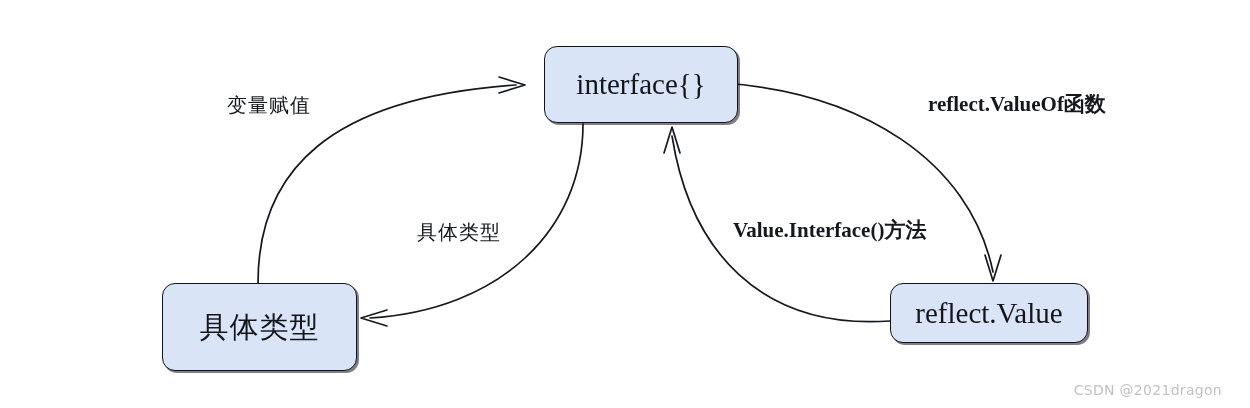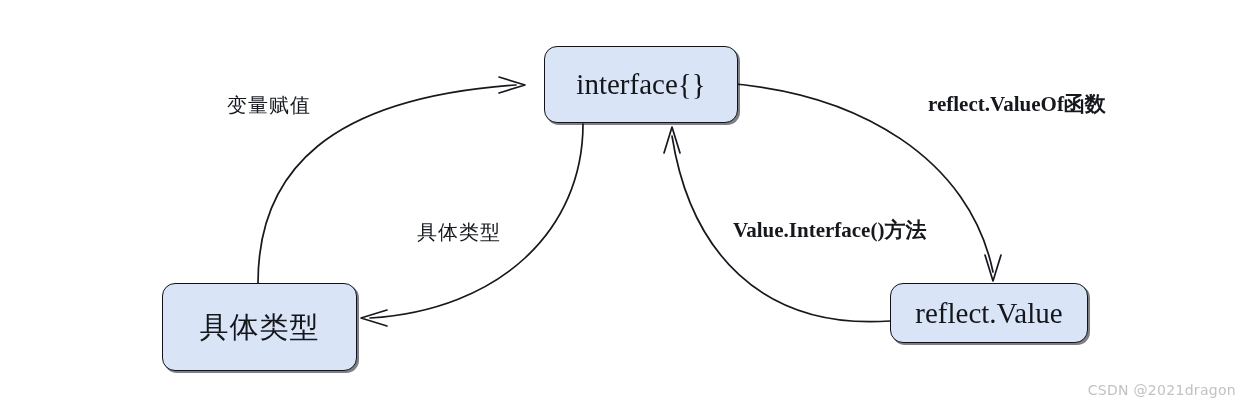--- a/index.html
+++ b/index.html
@@ -66,21 +66,21 @@
     font-size: 20px;
     letter-spacing: 1px;
   }
   #label-assign    { left: 227px; top: 95px; }
   #label-assert    { left: 417px; top: 222px; }
   #label-valueof   { left: 928px; top: 94px; }
   #label-interface-method { left: 733px; top: 220px; }
 
   #watermark {
     position: absolute;
-    right: 14px;
+    right: 28px;
     bottom: 10px;
     font-family: "DejaVu Sans", "Liberation Sans", sans-serif;
     font-size: 14px;
     color: #c2c2c4;
     white-space: nowrap;
     letter-spacing: 0.3px;
   }
 </style>
 </head>
 <body>

